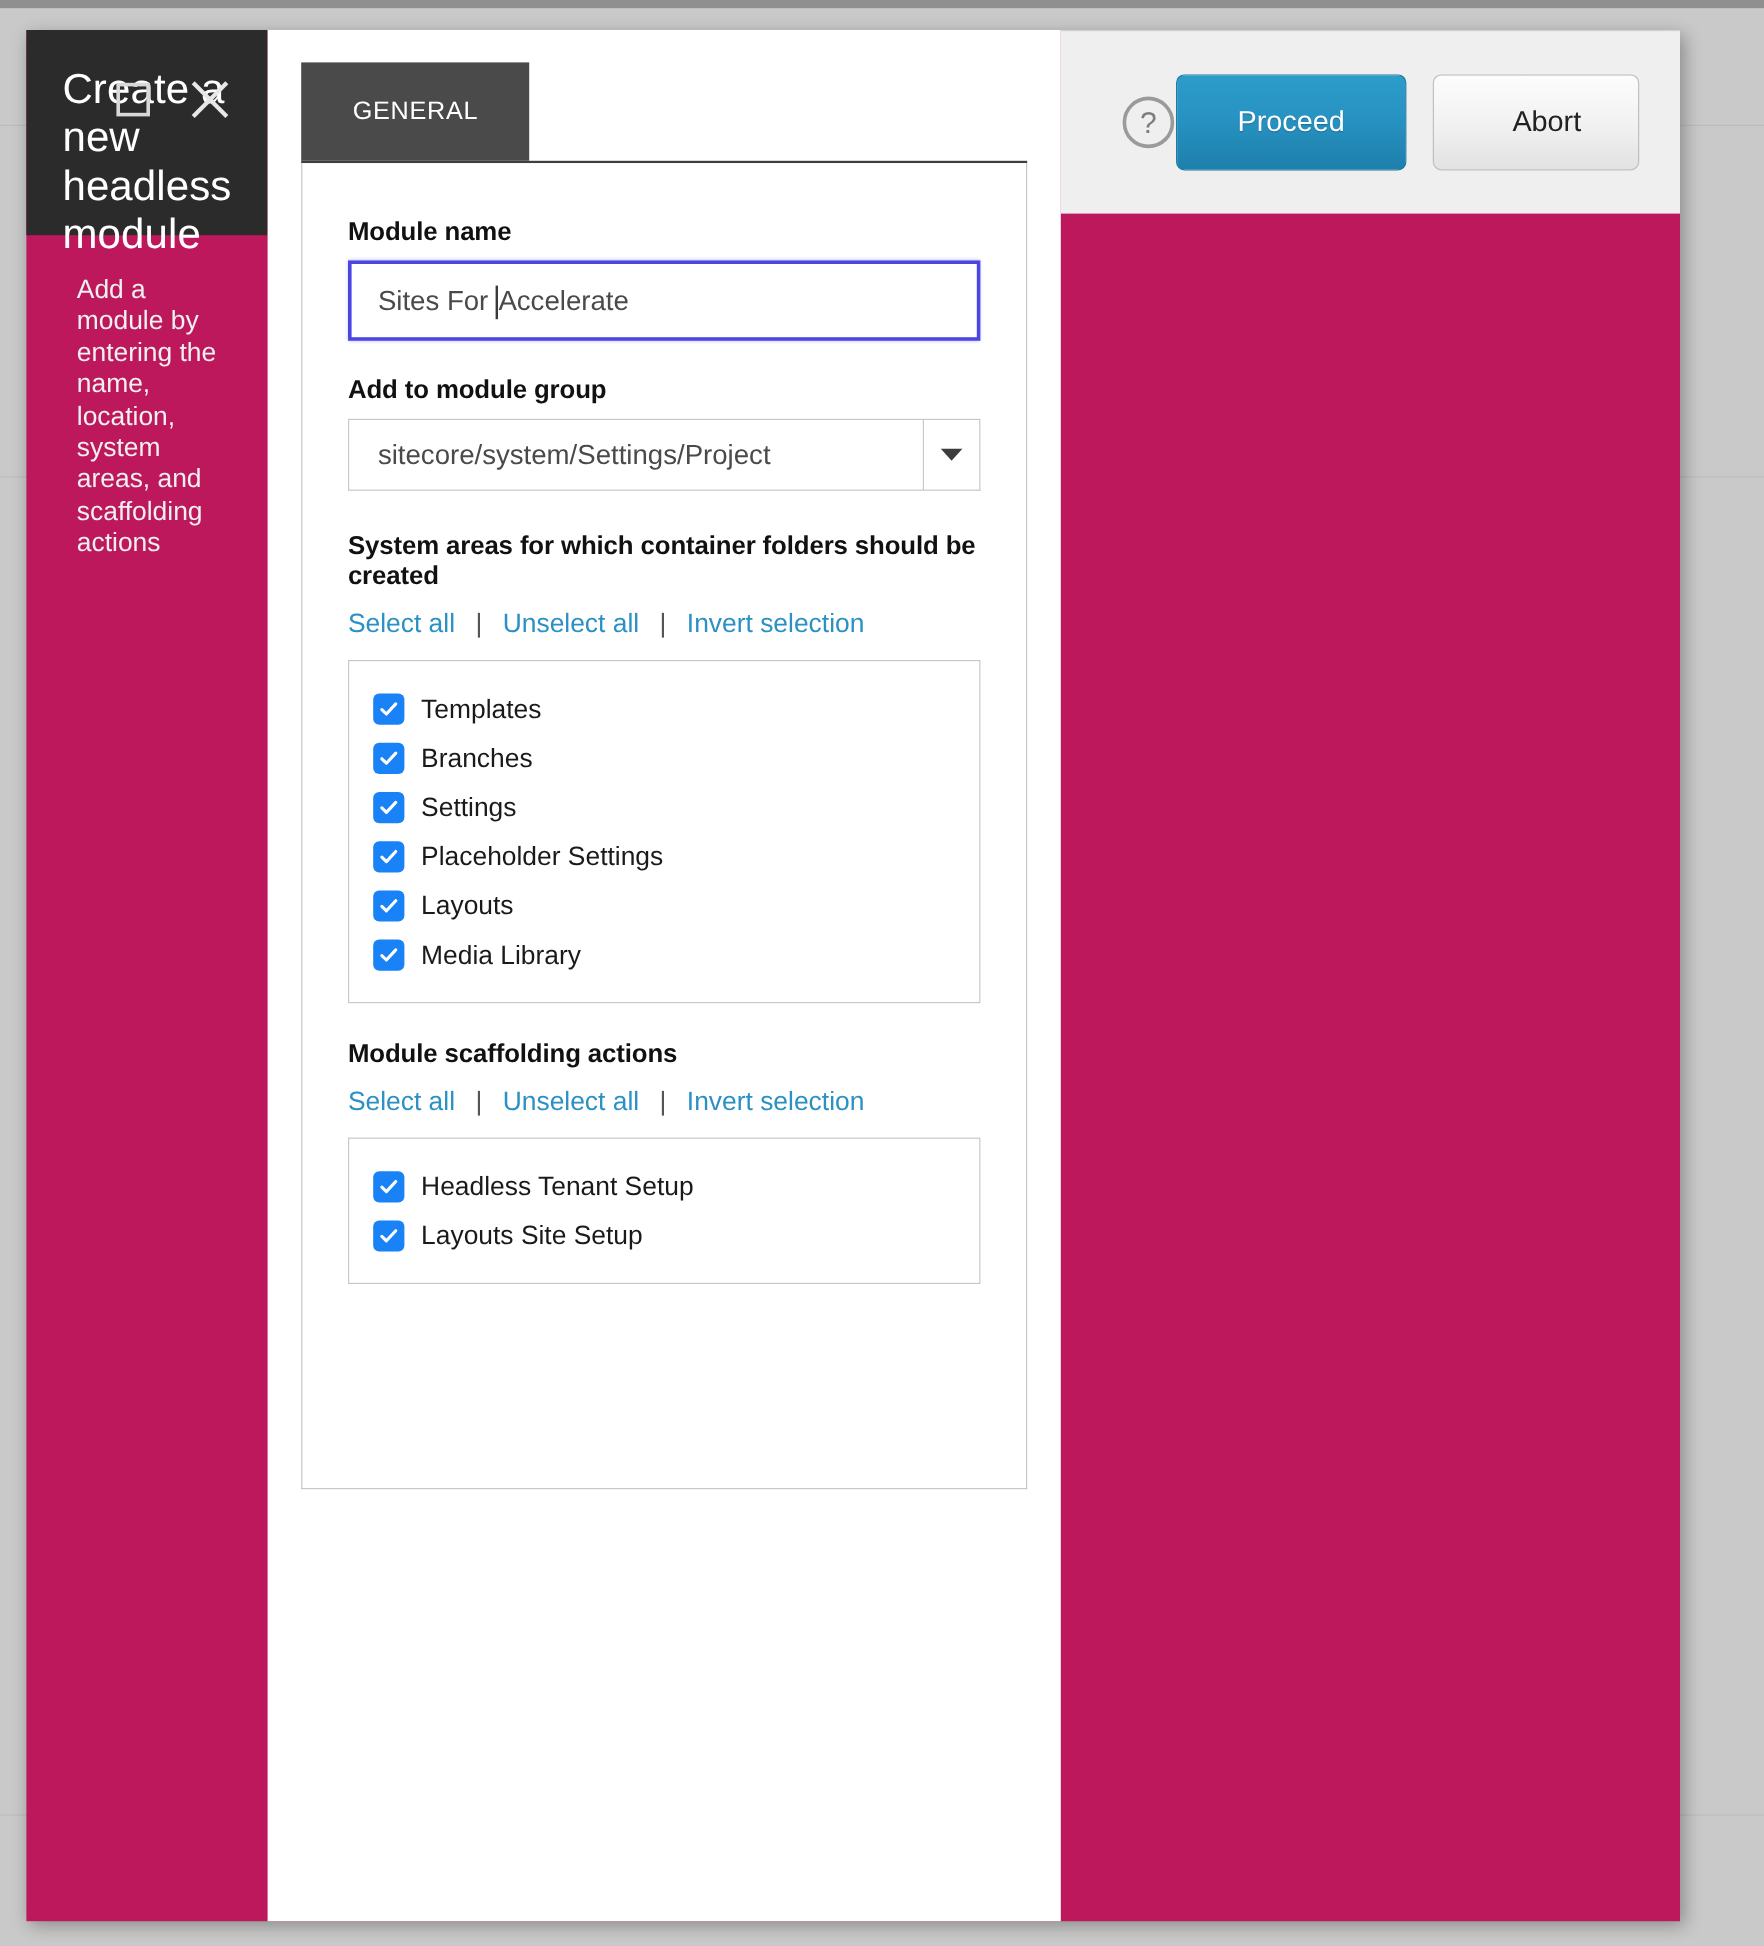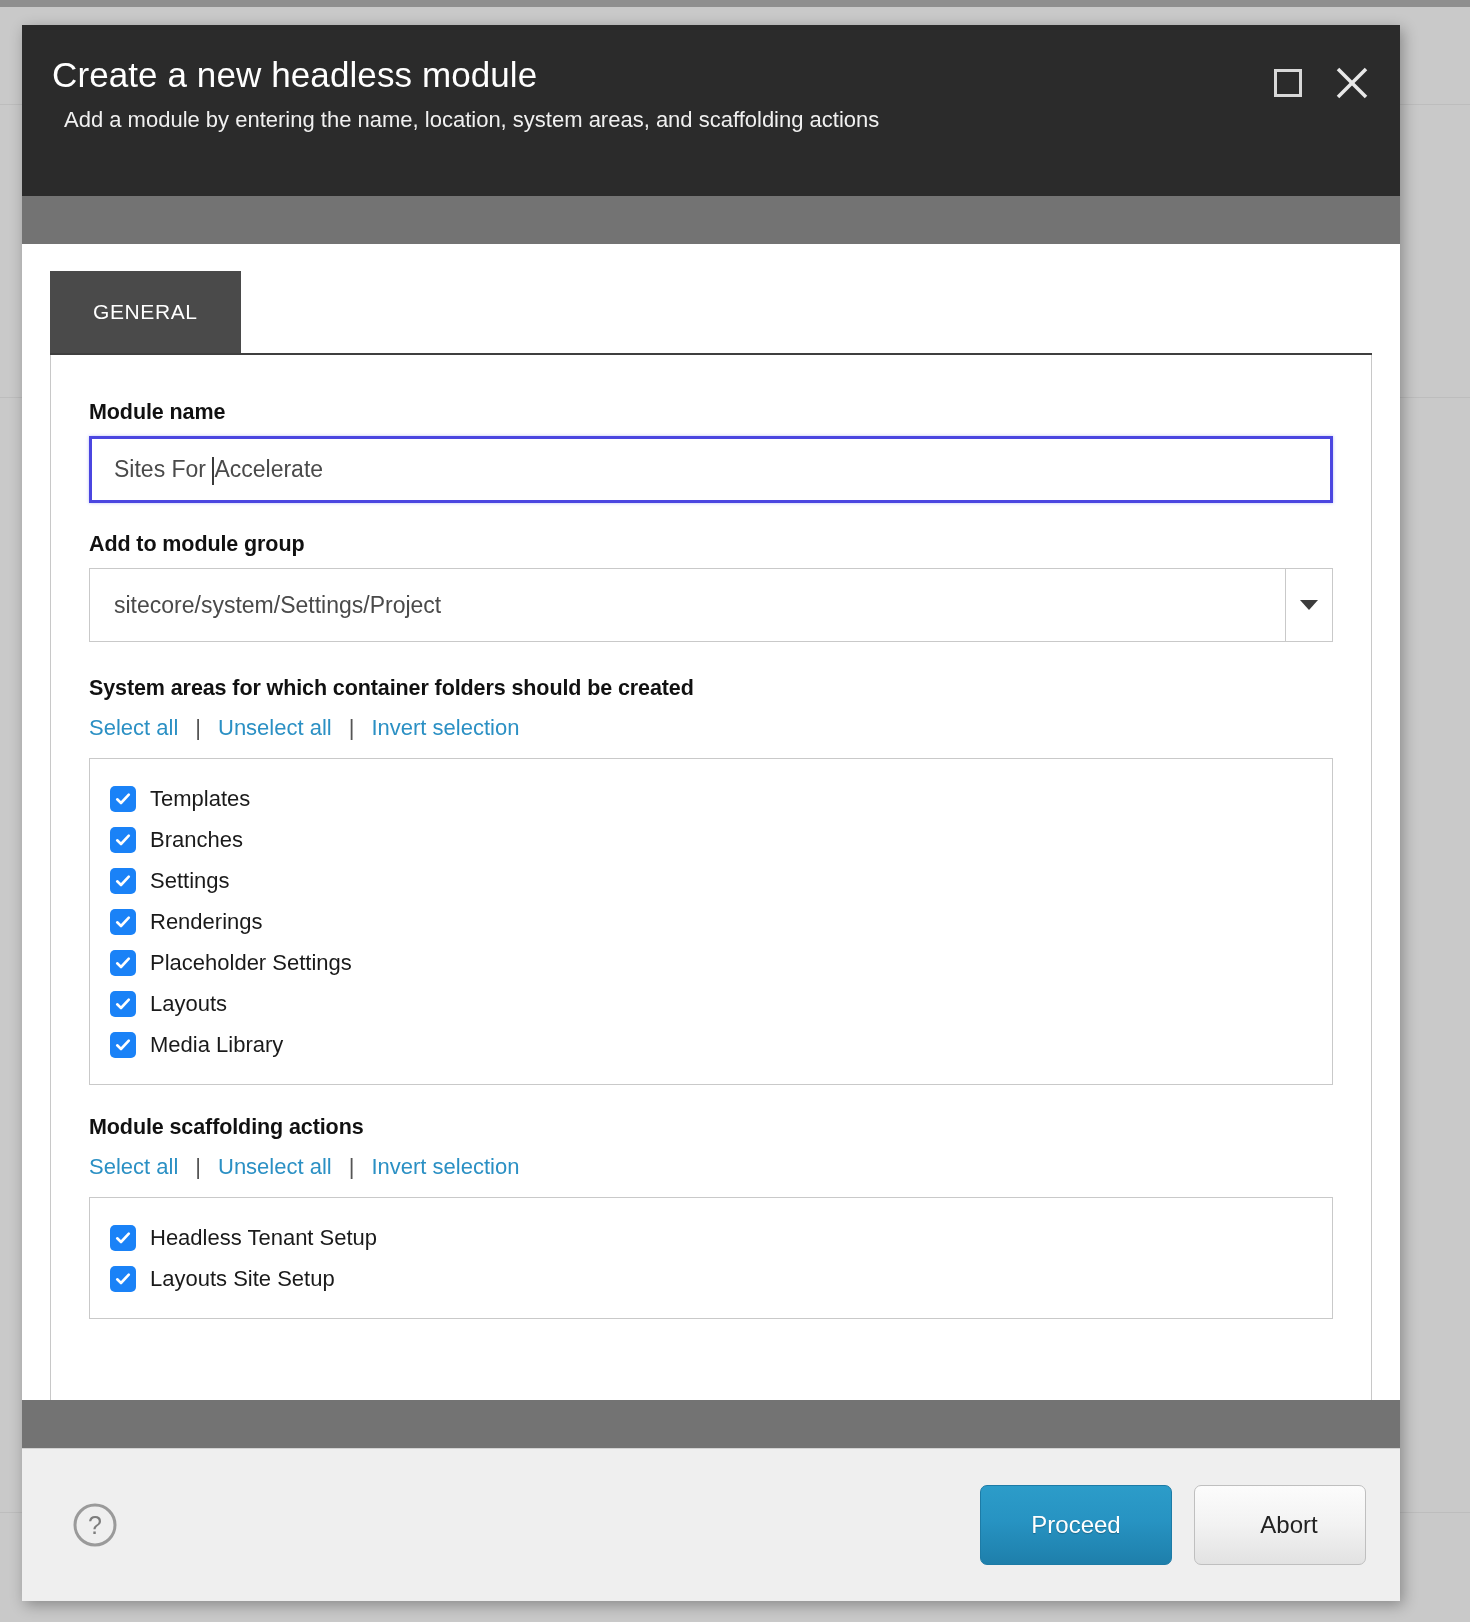--- a/index.html
+++ b/index.html
@@ -43,25 +43,24 @@
   .bg-line.l2 { top: 390px; }
   .bg-line.l3 { top: 1505px; }
 
   
   #modal {
     position: absolute;
     left: 22px;
     top: 25px;
     width: 1378px;
     height: 1576px;
-    background: #737373;
+    background: #be185d;
     box-shadow: 3px 4px 14px rgba(0,0,0,0.32);
     display: flex;
-    flex-direction: column;
-    gap: 48px;
+    flex-direction: row;
   }
 
   
   .titlebar {
     background: #2b2b2b;
     color: #ffffff;
     padding: 30px 30px 26px 30px;
     position: relative;
     height: 171px;
     flex: 0 0 171px;
@@ -175,21 +174,21 @@
     background: #3a3a3a;
     vertical-align: middle;
     position: relative;
     top: 1px;
   }
 
   
   .select-row {
     display: flex;
     margin-bottom: 34px;
-    height: 74px;
+    height: 60px;
   }
   .select-box {
     flex: 1 1 auto;
     border: 1px solid #c9c9c9;
     background: #ffffff;
     display: flex;
     align-items: center;
     padding: 0 24px;
     font-size: 23px;
     color: #4a4a4a;
@@ -398,28 +397,20 @@
                 </svg>
               </span>
               <span class="check-label">Settings</span>
             </div>
             <div class="check-item">
               <span class="cb">
                 <svg width="18" height="18" viewBox="0 0 18 18">
                   <polyline points="3.2,9.3 7,13 14.8,4.6" fill="none" stroke="#ffffff" stroke-width="2.6" stroke-linecap="round" stroke-linejoin="round"></polyline>
                 </svg>
               </span>
-              <span class="check-label">Renderings</span>
-            </div>
-            <div class="check-item">
-              <span class="cb">
-                <svg width="18" height="18" viewBox="0 0 18 18">
-                  <polyline points="3.2,9.3 7,13 14.8,4.6" fill="none" stroke="#ffffff" stroke-width="2.6" stroke-linecap="round" stroke-linejoin="round"></polyline>
-                </svg>
-              </span>
               <span class="check-label">Placeholder Settings</span>
             </div>
             <div class="check-item">
               <span class="cb">
                 <svg width="18" height="18" viewBox="0 0 18 18">
                   <polyline points="3.2,9.3 7,13 14.8,4.6" fill="none" stroke="#ffffff" stroke-width="2.6" stroke-linecap="round" stroke-linejoin="round"></polyline>
                 </svg>
               </span>
               <span class="check-label">Layouts</span>
             </div>

